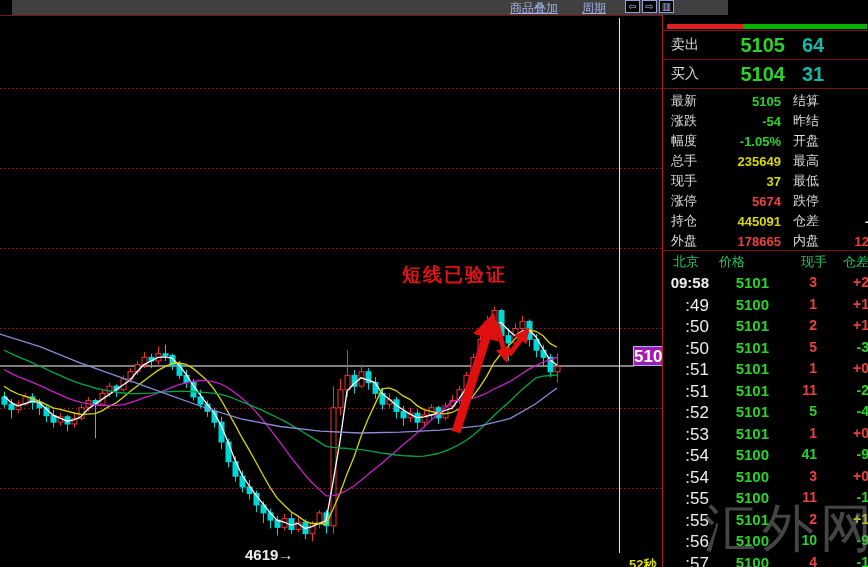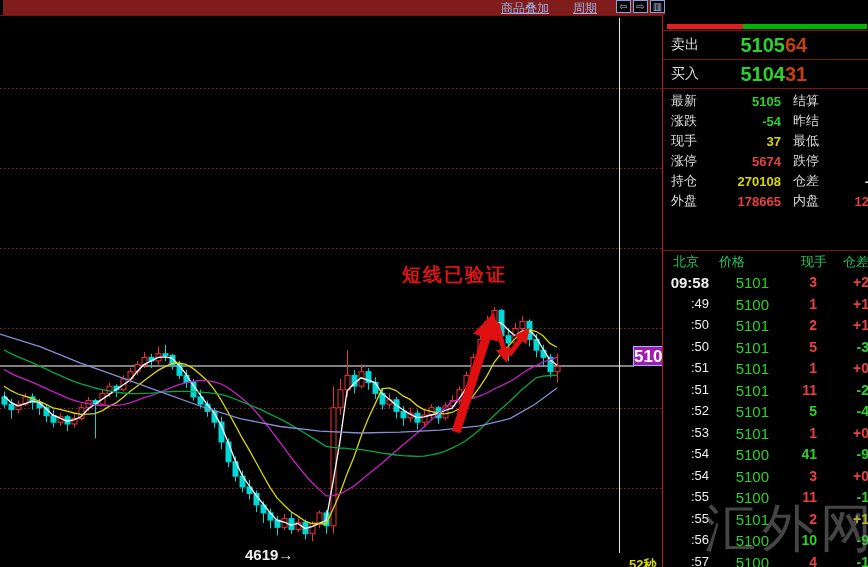--- a/index.html
+++ b/index.html
@@ -1,20 +1,20 @@
 <!DOCTYPE html>
 <html><head>
 <meta charset="utf-8">
 <style>
   html,body{margin:0;padding:0;background:#000;}
   body{width:868px;height:567px;position:relative;overflow:hidden;
        font-family:"Liberation Sans","DejaVu Sans",sans-serif;color:#ddd;}
   .abs{position:absolute;}
   
-  #toolbar{left:3px;top:0;width:662px;height:15px;background:#7f1d1d;z-index:30;}
+  #toolbar{left:12px;top:0;width:716px;height:15px;background:#404040;z-index:30;}
   .tb-link{position:absolute;top:0;font-size:12px;color:#9fb0e4;text-decoration:underline;cursor:pointer;white-space:nowrap;}
   #tb-overlay{left:498px;}
   #tb-period{left:570px;text-align:center;}
   .tb-btn{position:absolute;top:0;width:15px;height:13px;border:1px solid #8fa0d8;color:#b8c4ee;
           font-size:10px;line-height:12px;text-align:center;box-sizing:border-box;background:#000;cursor:pointer;}
   #tb-b1{left:613px;} #tb-b2{left:630px;} #tb-b3{left:647px;}
   
   #chart-wrap{left:0;top:0;width:662px;height:418px;}
   #chart-svg{position:absolute;left:0;top:0;}
   #note-label{left:402px;top:262px;color:#dd1414;font-size:19px;font-weight:bold;letter-spacing:2px;white-space:nowrap;}
@@ -26,34 +26,34 @@
              white-space:nowrap;z-index:40;pointer-events:none;}
   
   #panel{left:662px;top:0;width:206px;height:567px;background:#000;border-left:1px solid #b02020;box-sizing:border-box;z-index:20;}
   #panel-title{left:0;top:1px;width:206px;text-align:center;color:#e3cf00;font-size:19px;font-weight:bold;white-space:nowrap;}
   #ratio-bar{left:4px;top:24px;width:200px;height:5px;display:flex;}
   #ratio-red{height:5px;} #ratio-green{height:5px;flex:1;}
   .hsep{position:absolute;left:0;width:206px;height:0;border-top:1px solid #7a1414;}
   .bk-row{position:absolute;left:0;width:206px;height:28px;display:flex;align-items:center;}
   .bk-label{width:48px;padding-left:8px;font-size:14px;color:#ddd;}
   .bk-price{width:66px;text-align:right;font-size:20px;font-weight:bold;color:#2ad22a;}
-  .bk-vol{width:56px;font-size:20px;font-weight:bold;color:#c2410c;}
+  .bk-vol{width:56px;text-align:center;font-size:20px;font-weight:bold;color:#14b8a6;}
   #quote-rows{left:0;top:91px;width:206px;}
   .qrow{display:flex;height:20px;align-items:center;font-size:13px;}
   .q-l{width:50px;padding-left:8px;color:#ddd;}
   .q-v{width:60px;text-align:right;font-weight:bold;}
   .q-r{width:52px;margin-left:12px;color:#ddd;}
   .q-rv{flex:1;text-align:right;font-weight:bold;overflow:hidden;white-space:nowrap;}
   #tick-head{left:0;top:253px;width:206px;display:flex;color:#22c55e;font-size:13px;}
   .th-t{width:46px;padding-left:10px;} .th-p{width:60px;text-align:left;} .th-n{width:48px;text-align:right;} .th-d{flex:1;text-align:right;}
   #tick-rows{left:0;top:274px;width:206px;height:293px;overflow:hidden;}
   .trow{display:flex;height:21.5px;align-items:flex-start;}
-  .t-t{width:46px;text-align:right;font-size:13px;color:#eee;}
+  .t-t{width:46px;text-align:right;font-size:17px;color:#eee;}
   .t-t.first{font-size:15px;font-weight:bold;}
-  .t-p{width:60px;text-align:right;font-size:15px;font-weight:normal;}
+  .t-p{width:60px;text-align:right;font-size:15px;font-weight:bold;}
   .t-n{width:48px;text-align:right;font-size:14px;font-weight:bold;}
   .t-d{flex:1;text-align:right;font-size:14px;font-weight:bold;overflow:hidden;white-space:nowrap;}
 </style>
 </head>
 <body>
 
 <div id="chart-wrap" class="abs">
   <svg id="chart-svg" width="662" height="567">
       <defs>
         <marker id="ah" markerWidth="4" markerHeight="4" refX="2.2" refY="1.5" orient="auto" markerUnits="strokeWidth">
@@ -277,34 +277,46 @@
         <span class="q-r">结算</span>
         <span class="q-rv" style="color: rgb(221, 221, 221);"></span>
       </div>
       <div class="qrow">
         <span class="q-l">涨跌</span>
         <span class="q-v" style="color: rgb(42, 210, 42);">-54</span>
         <span class="q-r">昨结</span>
         <span class="q-rv" style="color: rgb(221, 221, 221);"></span>
       </div>
       <div class="qrow">
+        <span class="q-l">幅度</span>
+        <span class="q-v" style="color: rgb(42, 210, 42);">-1.05%</span>
+        <span class="q-r">开盘</span>
+        <span class="q-rv" style="color: rgb(221, 221, 221);"></span>
+      </div>
+      <div class="qrow">
+        <span class="q-l">总手</span>
+        <span class="q-v" style="color: rgb(216, 216, 0);">235649</span>
+        <span class="q-r">最高</span>
+        <span class="q-rv" style="color: rgb(221, 221, 221);"></span>
+      </div>
+      <div class="qrow">
         <span class="q-l">现手</span>
         <span class="q-v" style="color: rgb(216, 216, 0);">37</span>
         <span class="q-r">最低</span>
         <span class="q-rv" style="color: rgb(221, 221, 221);"></span>
       </div>
       <div class="qrow">
         <span class="q-l">涨停</span>
         <span class="q-v" style="color: rgb(232, 64, 64);">5674</span>
         <span class="q-r">跌停</span>
         <span class="q-rv" style="color: rgb(221, 221, 221);"></span>
       </div>
       <div class="qrow">
         <span class="q-l">持仓</span>
-        <span class="q-v" style="color: rgb(216, 216, 0);">270108</span>
+        <span class="q-v" style="color: rgb(216, 216, 0);">445091</span>
         <span class="q-r">仓差</span>
         <span class="q-rv" style="color: rgb(221, 221, 221);">-</span>
       </div>
       <div class="qrow">
         <span class="q-l">外盘</span>
         <span class="q-v" style="color: rgb(232, 64, 64);">178665</span>
         <span class="q-r">内盘</span>
         <span class="q-rv" style="color: rgb(232, 64, 64);">12</span>
       </div>
     </div>

